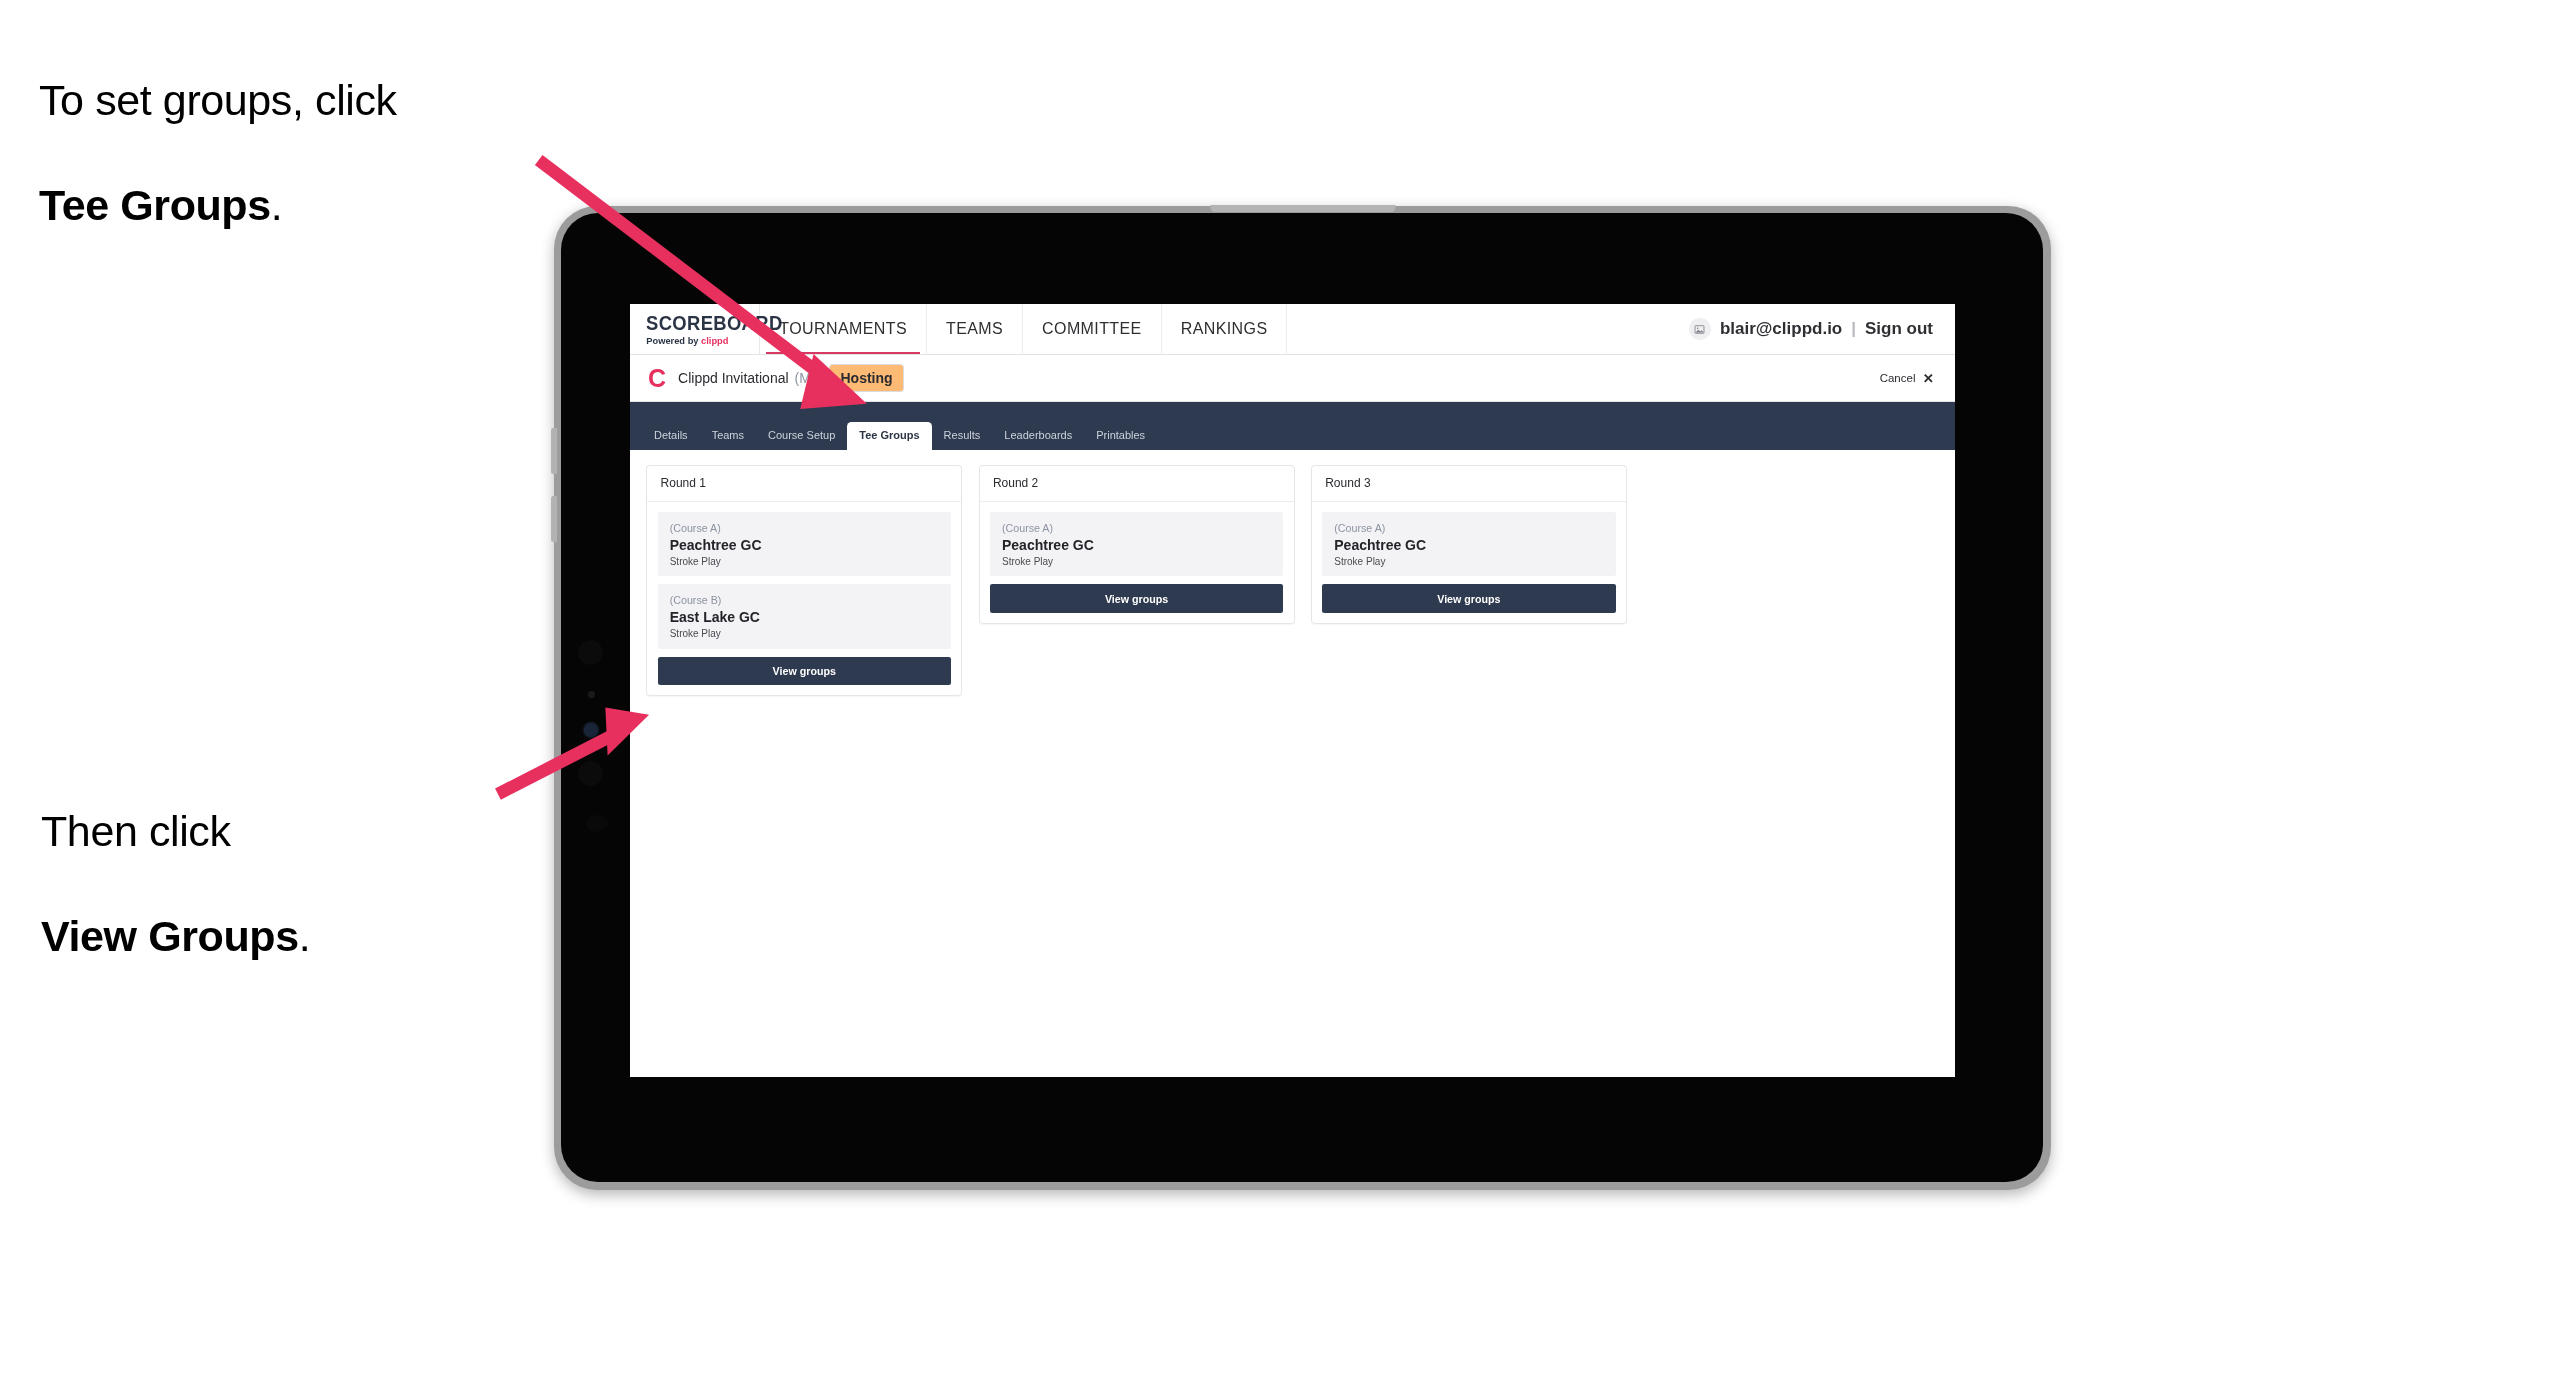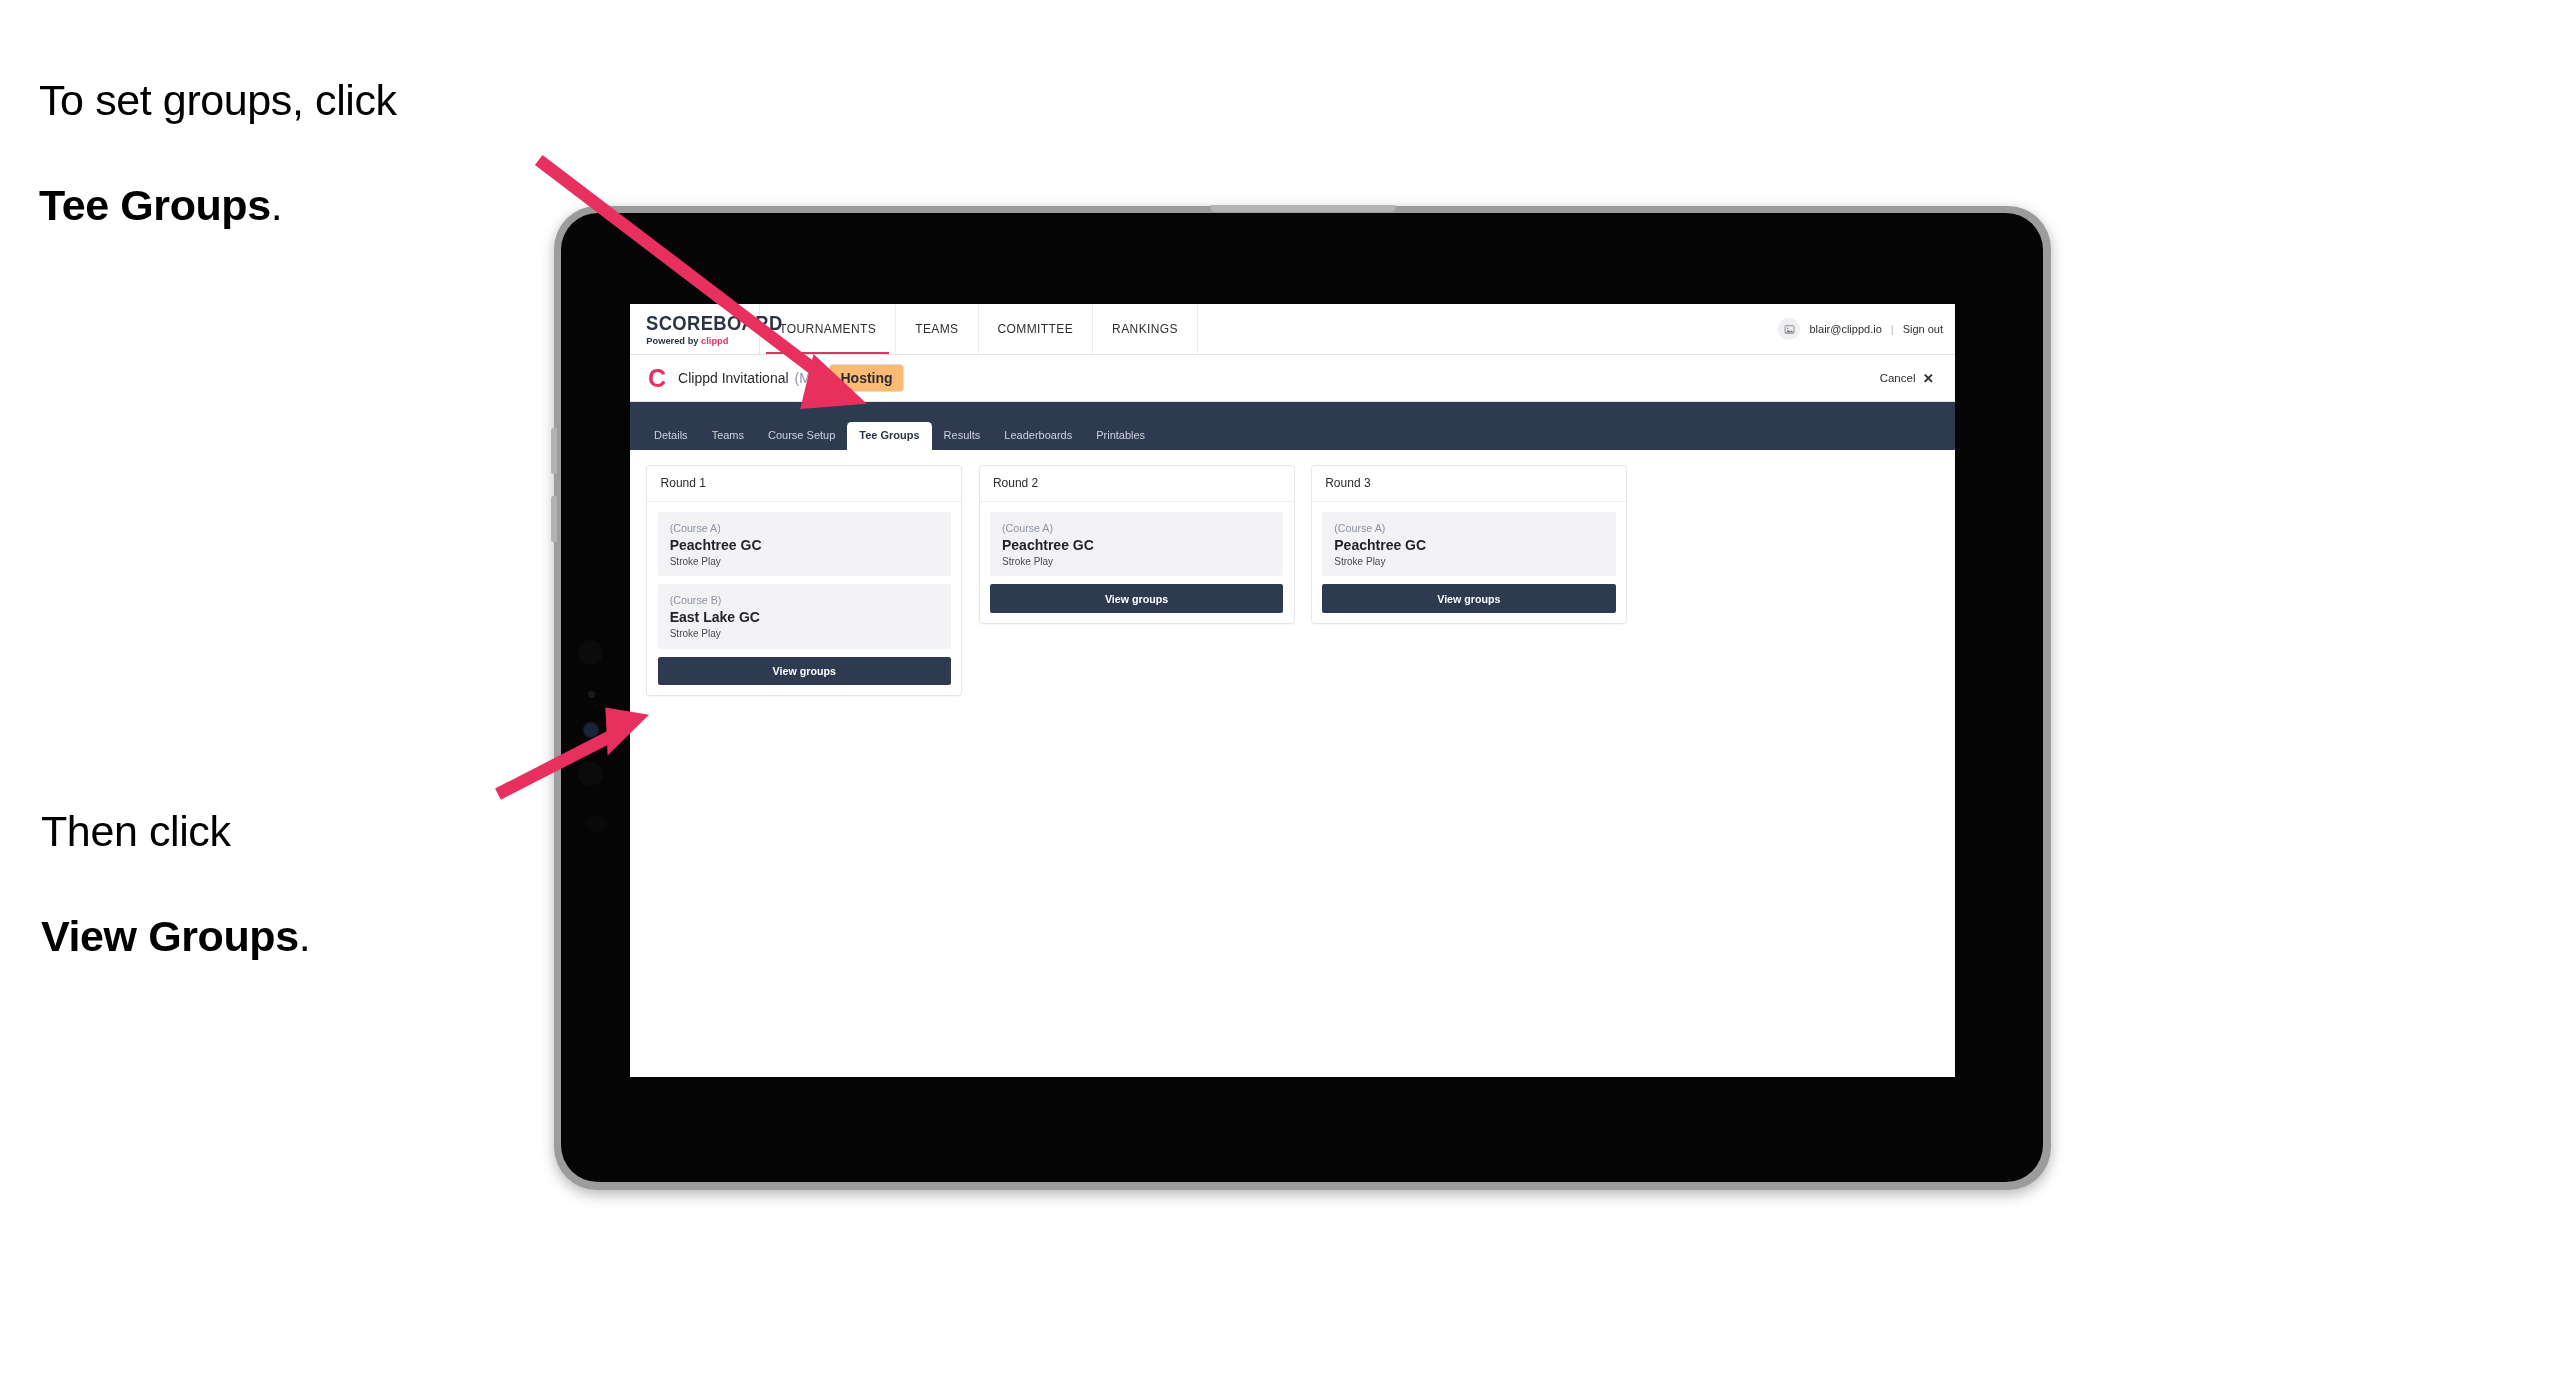--- a/index.html
+++ b/index.html
@@ -91,30 +91,30 @@
     letter-spacing:0.4px;transform:scaleX(0.92);transform-origin:left center;
     line-height:1;
   }
   #logo-sub{
     font-size:9.3px;color:#2b3445;margin-top:3px;font-weight:bold;
   }
   #logo-sub .brand{color:#e8305f;}
   #main-nav{display:flex;align-items:stretch;height:100%;}
   .nav-item{
     display:flex;align-items:center;padding:0 19px;
-    font-size:12px;color:#2f2f33;letter-spacing:0.4px;
+    font-size:16px;color:#2f2f33;letter-spacing:0.4px;
     border-right:0.7px solid #ededef;
     position:relative;cursor:pointer;
   }
   .nav-item.active:after{
     content:"";position:absolute;left:6px;right:6px;bottom:0;height:2.2px;background:#d63a63;
   }
   #header-right{
-    margin-left:auto;display:flex;align-items:center;gap:9px;padding-right:12px;
-    font-size:11px;color:#2f2f33;
+    margin-left:auto;display:flex;align-items:center;gap:9px;padding-right:22px;
+    font-size:17px;color:#2f2f33;font-weight:bold;
   }
   #avatar{
     width:22px;height:22px;border-radius:50%;background:#efeff1;
     display:flex;align-items:center;justify-content:center;color:#7b7b85;font-size:10.4px;
   }
   .divider-pipe{color:#b8b8be;}
   #signout{cursor:pointer;}
 
   
   #tourney-bar{

